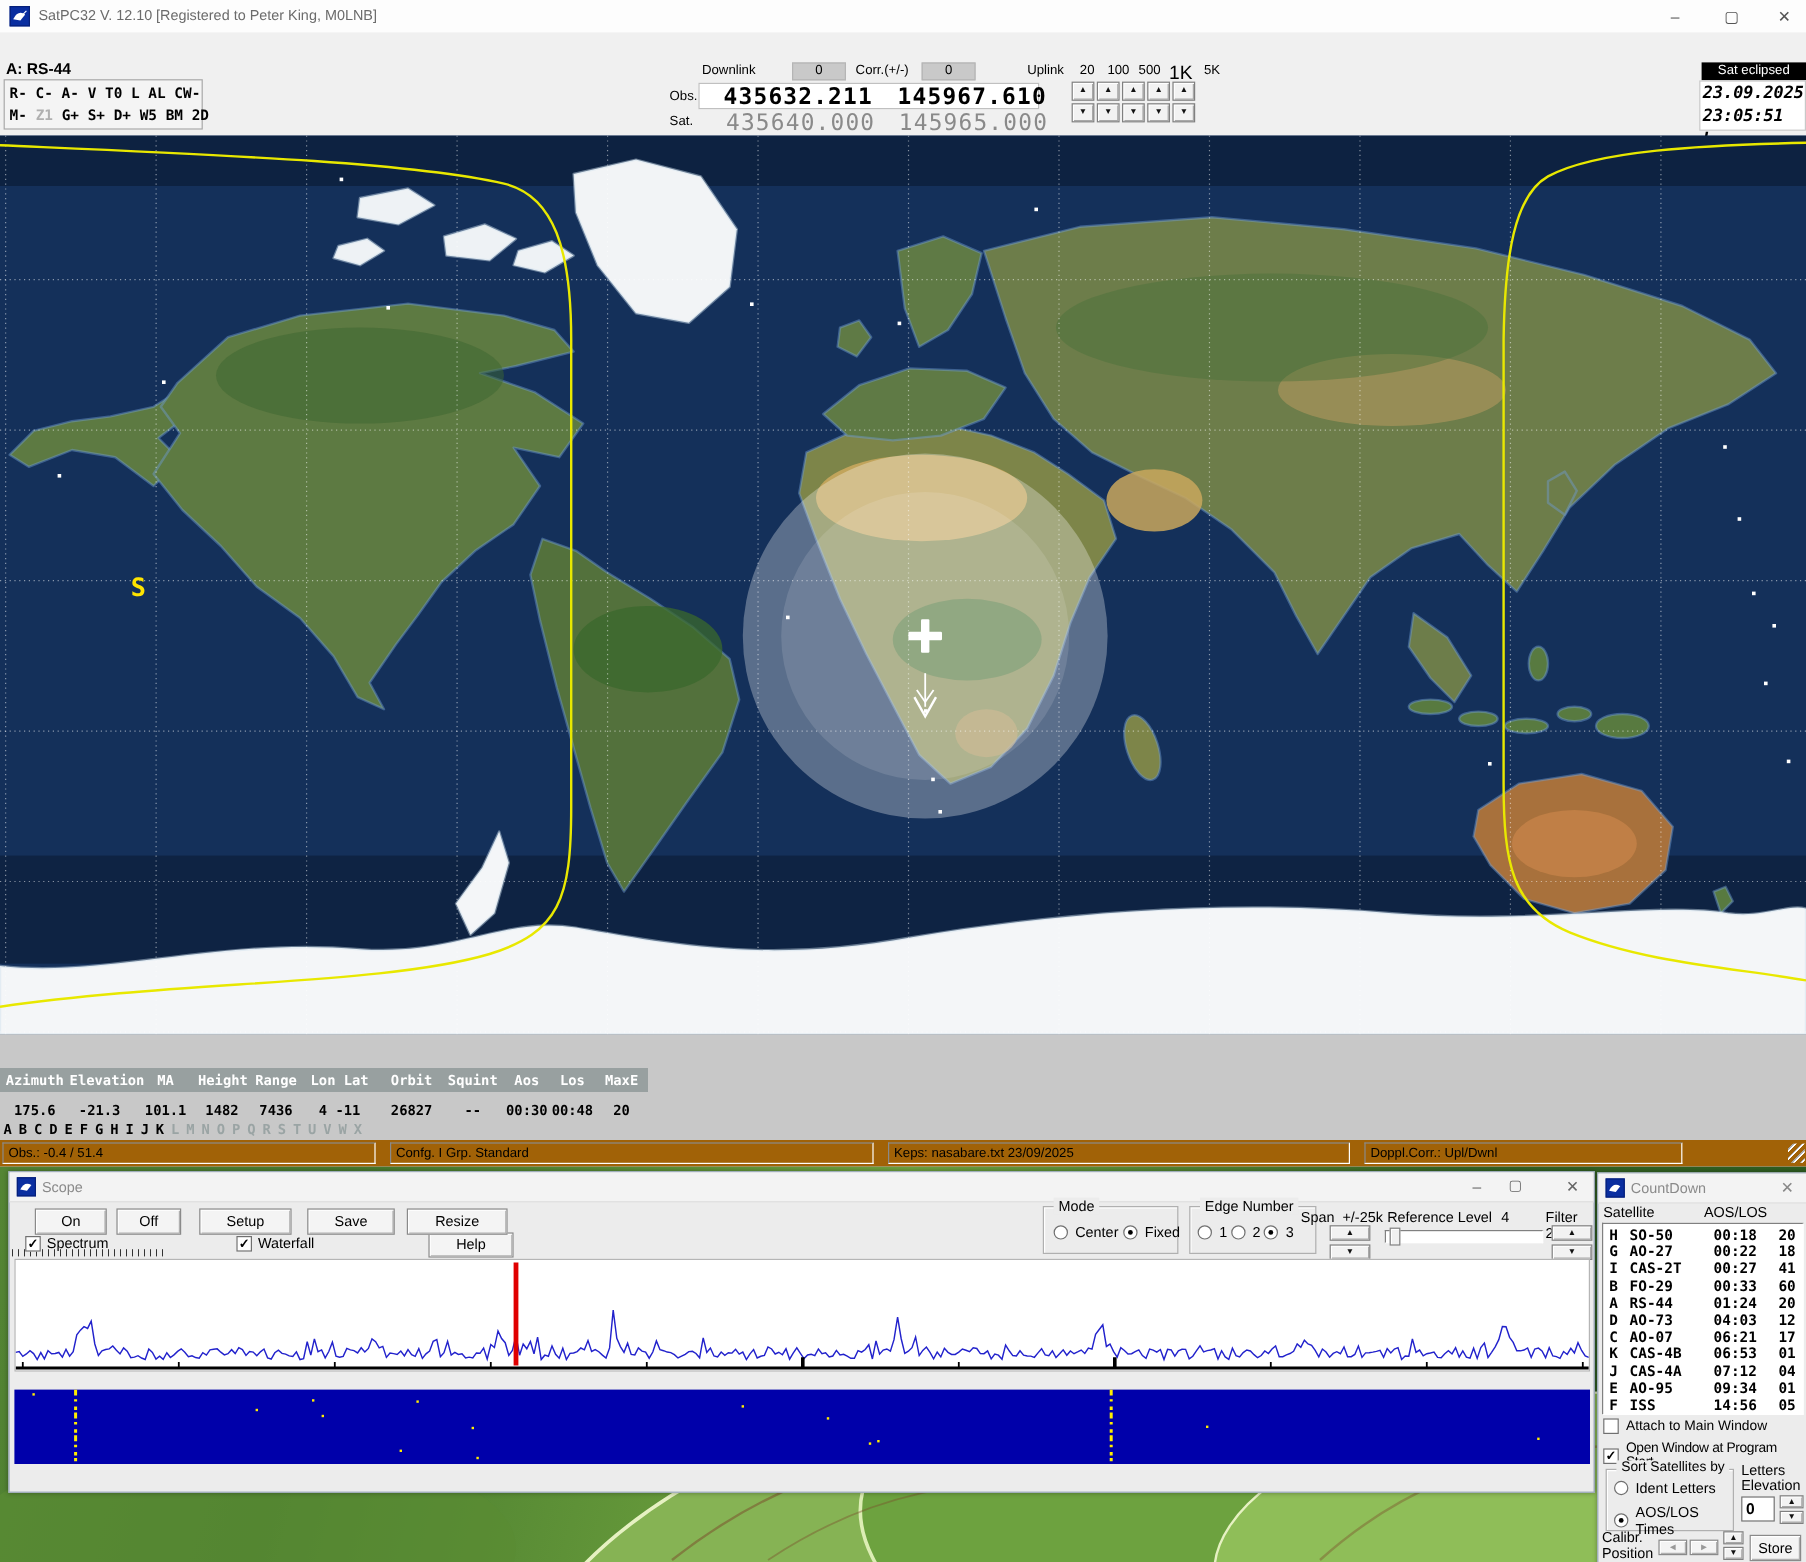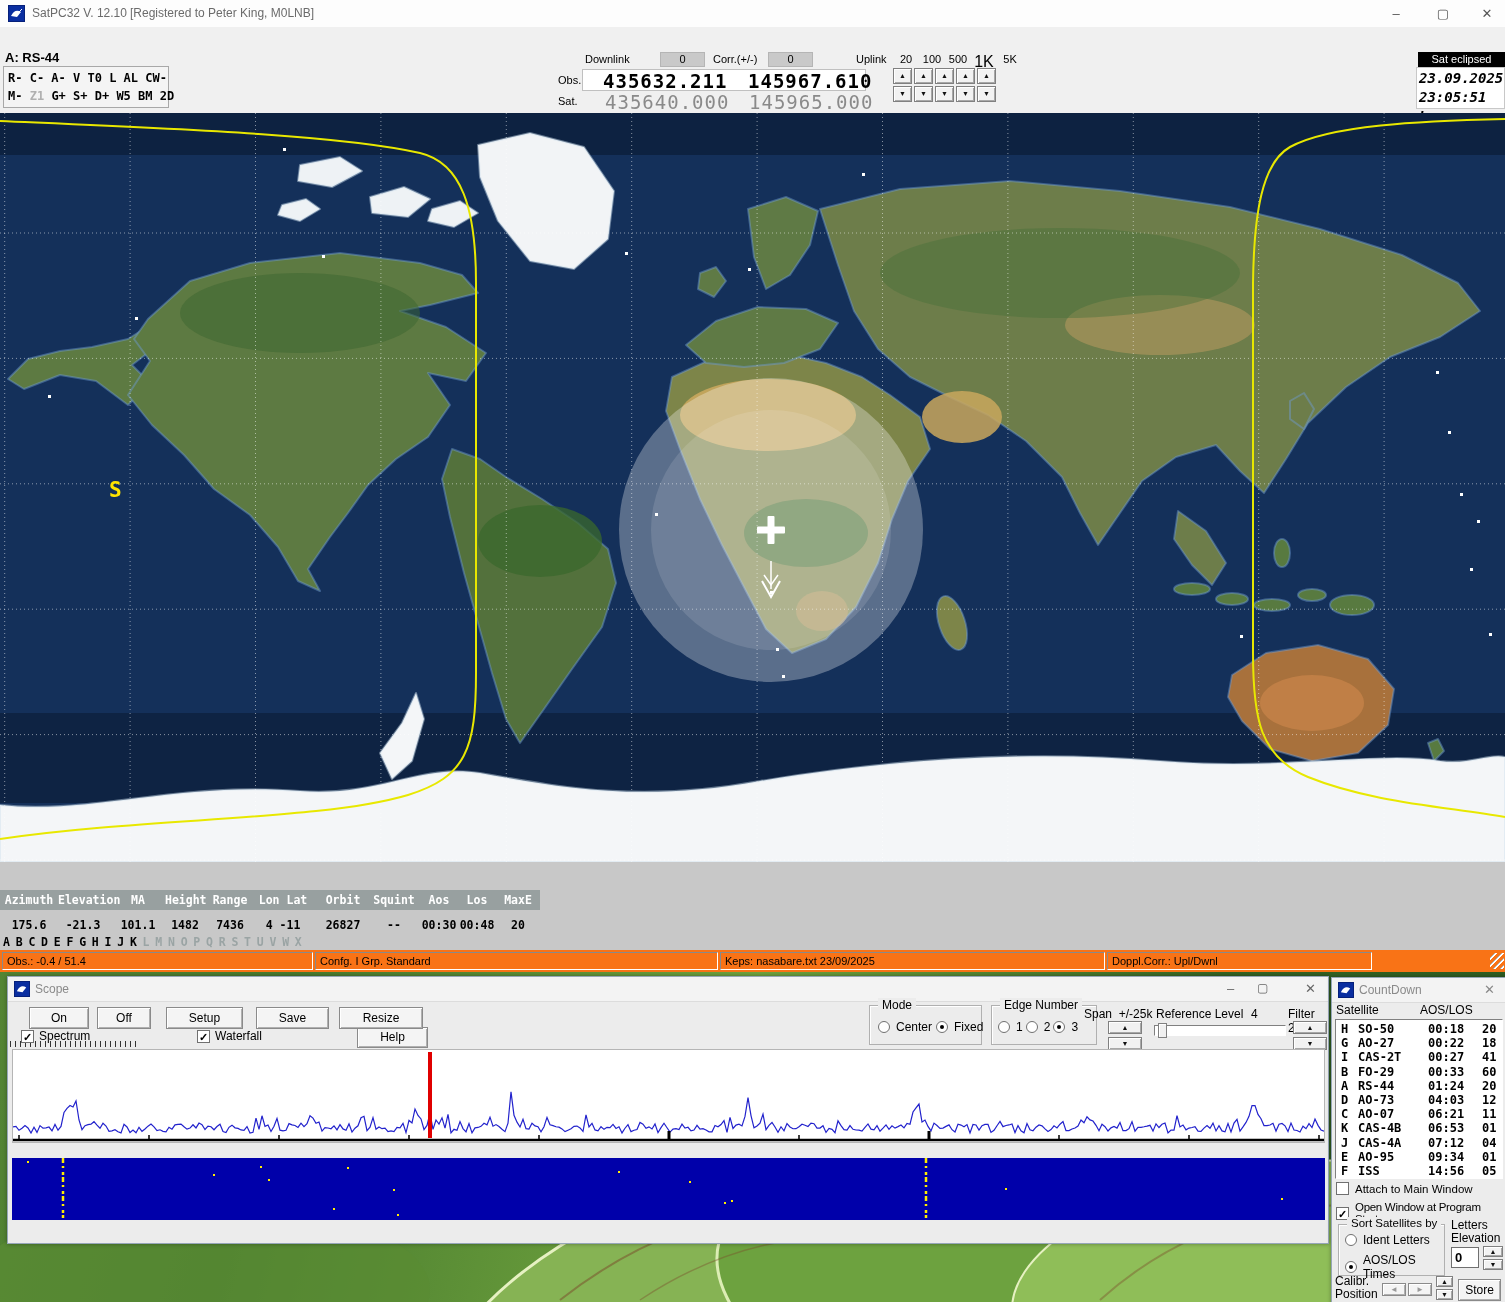--- a/index.html
+++ b/index.html
@@ -44,21 +44,21 @@
   #table-strip { left:0; top:862px; width:100%; height:88px; background:#c8c8c8; }
   .trow { position:absolute; left:3px; display:flex; }
   .tcell { font-family:"DejaVu Sans Mono","Liberation Mono",monospace; font-size:11.5px; font-weight:bold; text-align:center; flex:none; }
   #thead { top:28px; left:0; width:540px; height:20px; background:#98a0a0; color:#fff; padding-left:3px; align-items:center; }
   #tvals { top:56px; height:20px; color:#000; align-items:flex-start; }
   #letters { position:absolute; left:3px; top:70px; }
   .letter { display:inline-block; width:12.7px; font-family:"DejaVu Sans Mono","Liberation Mono",monospace; font-size:11.5px; font-weight:bold; color:#000; }
   .letter.off { color:#9aa4a4; }
 
   
-  #statusbar { left:0; top:950px; width:100%; height:22px; background:#f97316; display:flex; gap:2px; padding:2px 2px; }
+  #statusbar { left:0; top:950px; width:100%; height:22px; background:#a16207; display:flex; gap:12px; padding:2px 2px; }
   .sseg { height:18px; border:1px solid; border-color:#8a8a8a #fff #fff #8a8a8a; font-size:11px; color:#000; padding:2px 4px; white-space:nowrap; overflow:hidden; }
   #grip { position:absolute; right:1px; top:953px; width:14px; height:16px;
           background:repeating-linear-gradient(135deg,transparent 0 3px,#aaa 3px 4px,#fff 4px 5px); }
 
   
   .win { position:absolute; background:#ececec; border:1px solid #96a6b8; box-shadow:0 0 4px rgba(0,0,0,.35); }
   .wtitle { position:absolute; left:0; top:0; width:100%; height:25px; background:#f3f3f3; border-bottom:1px solid #dcdcdc; }
   .wtitle-text { position:absolute; left:27px; top:5px; font-size:12px; color:#8a8a8a; }
   .wicon { position:absolute; left:6px; top:4px; width:16px; height:16px; background:#0a2ea0; border:1px solid #06207a; }
   .btn { background:#f4f4f4; border:1px solid #8a8a8a; box-shadow:inset 1px 1px 0 #fff, inset -1px -1px 0 #b0b0b0; font-size:12px; color:#000; text-align:center; }
@@ -510,21 +510,21 @@
         <div class="cd-row">
           <span class="cd-id">D</span>
           <span class="cd-name">AO-73</span>
           <span class="cd-time">04:03</span>
           <span class="cd-maxe">12</span>
         </div>
         <div class="cd-row">
           <span class="cd-id">C</span>
           <span class="cd-name">AO-07</span>
           <span class="cd-time">06:21</span>
-          <span class="cd-maxe">11</span>
+          <span class="cd-maxe">17</span>
         </div>
         <div class="cd-row">
           <span class="cd-id">K</span>
           <span class="cd-name">CAS-4B</span>
           <span class="cd-time">06:53</span>
           <span class="cd-maxe">01</span>
         </div>
         <div class="cd-row">
           <span class="cd-id">J</span>
           <span class="cd-name">CAS-4A</span>

